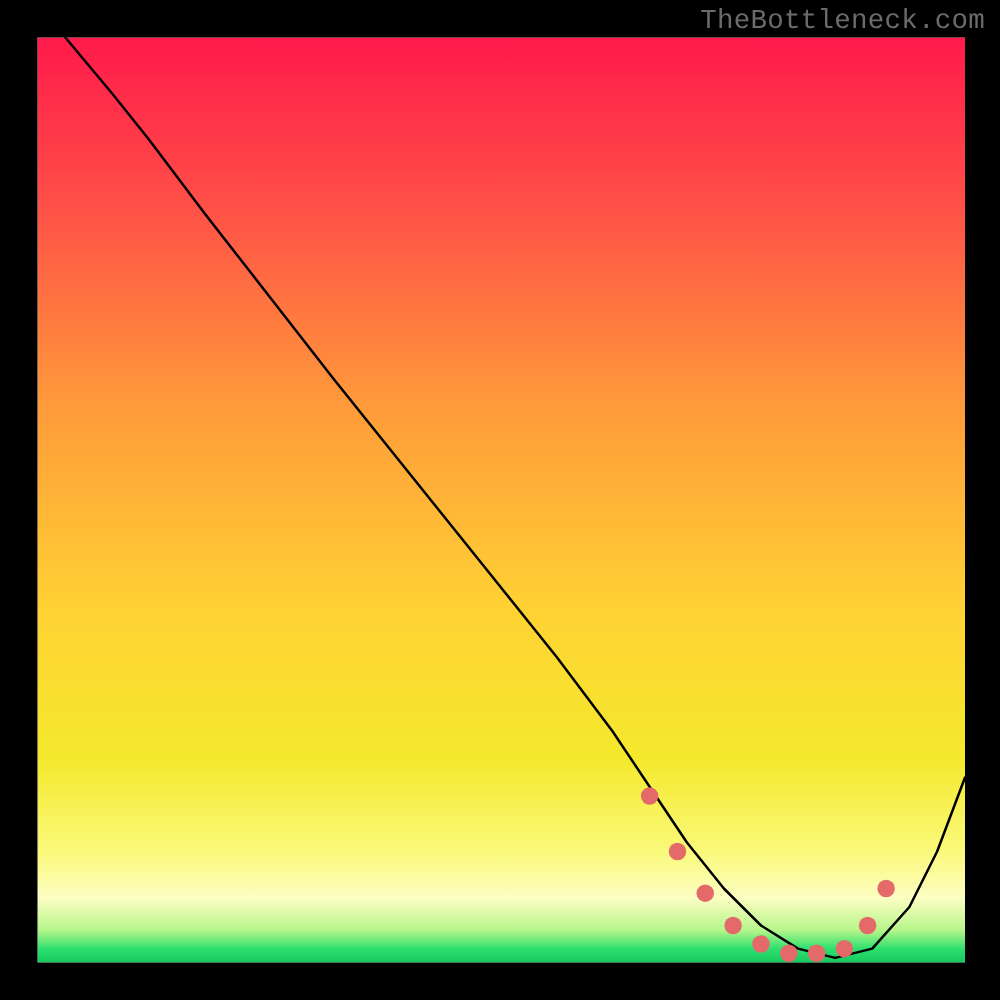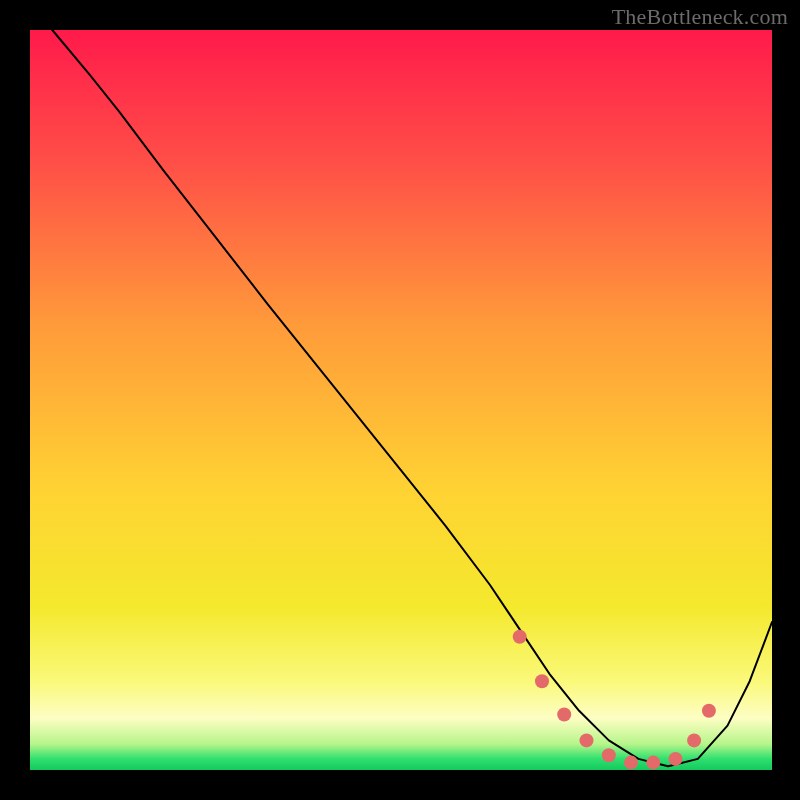--- a/index.html
+++ b/index.html
@@ -12,21 +12,21 @@
   }
   .chart-container {
     position: relative;
     width: 800px;
     height: 800px;
   }
   .watermark {
     position: absolute;
     top: 4px;
     right: 12px;
-    font-family: Liberation Serif, serif;
+    font-family: Liberation Mono, monospace;
     font-size: 22px;
     color: #6b6b6b;
     font-weight: 500;
     letter-spacing: 0.2px;
     z-index: 10;
   }
   svg.plot {
     position: absolute;
     top: 0;
     left: 0;

